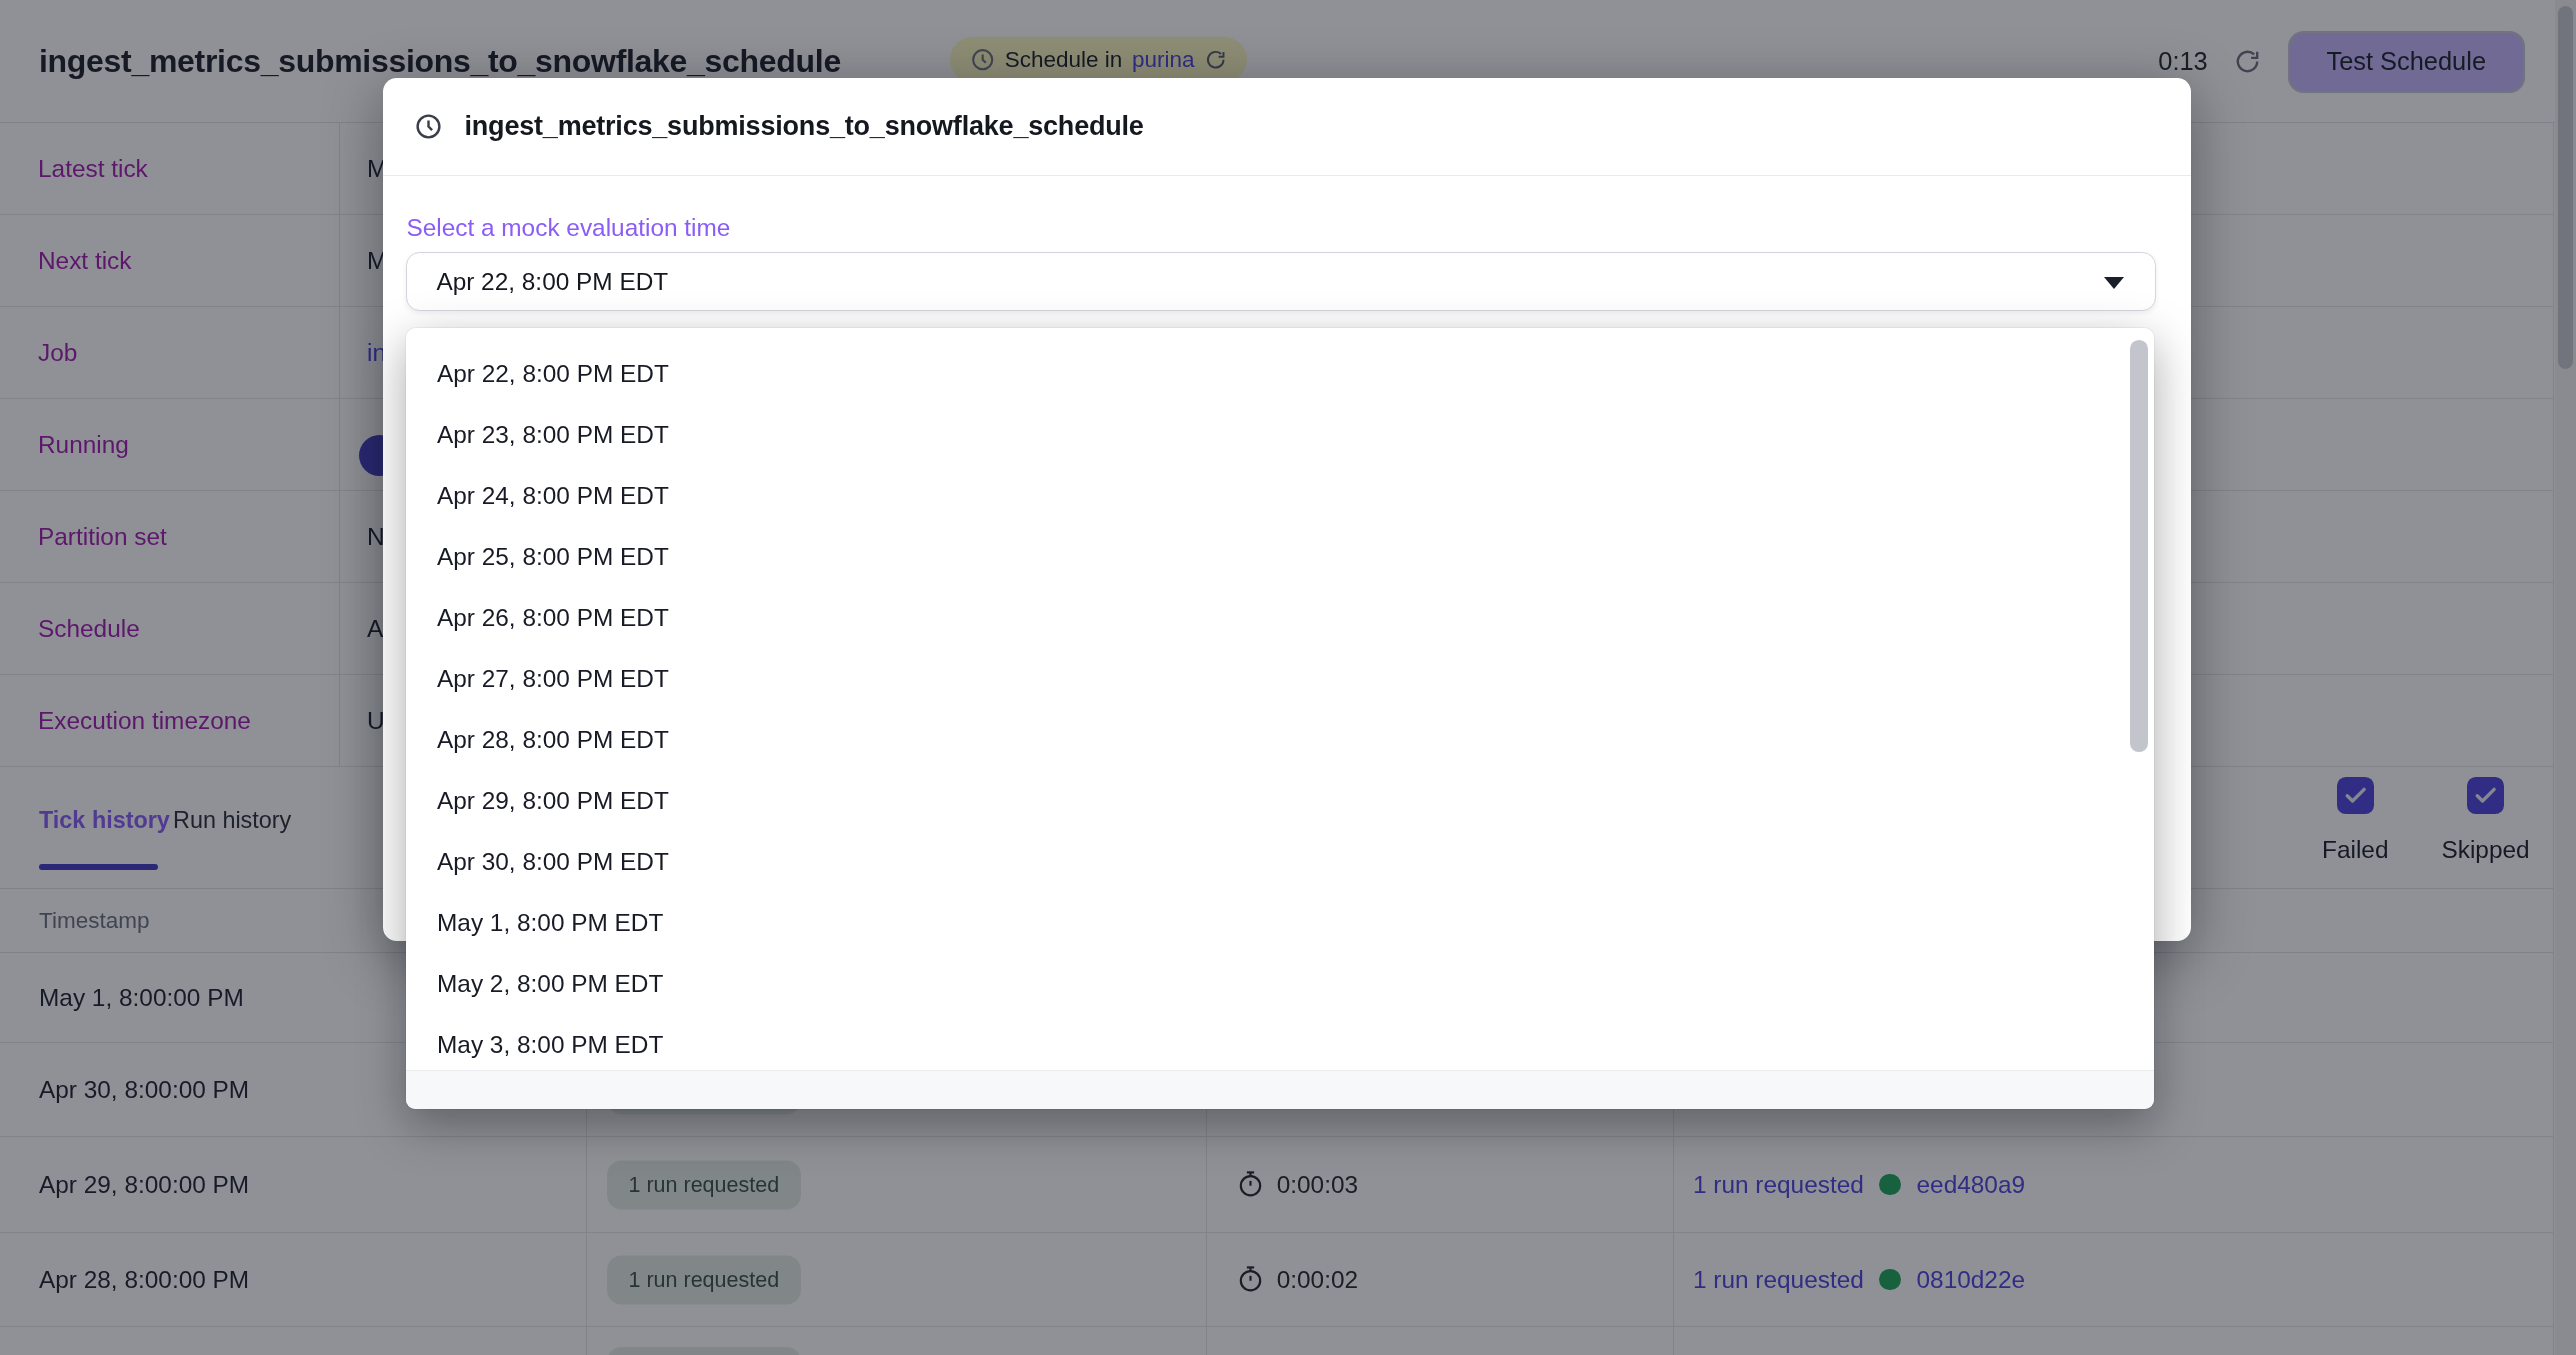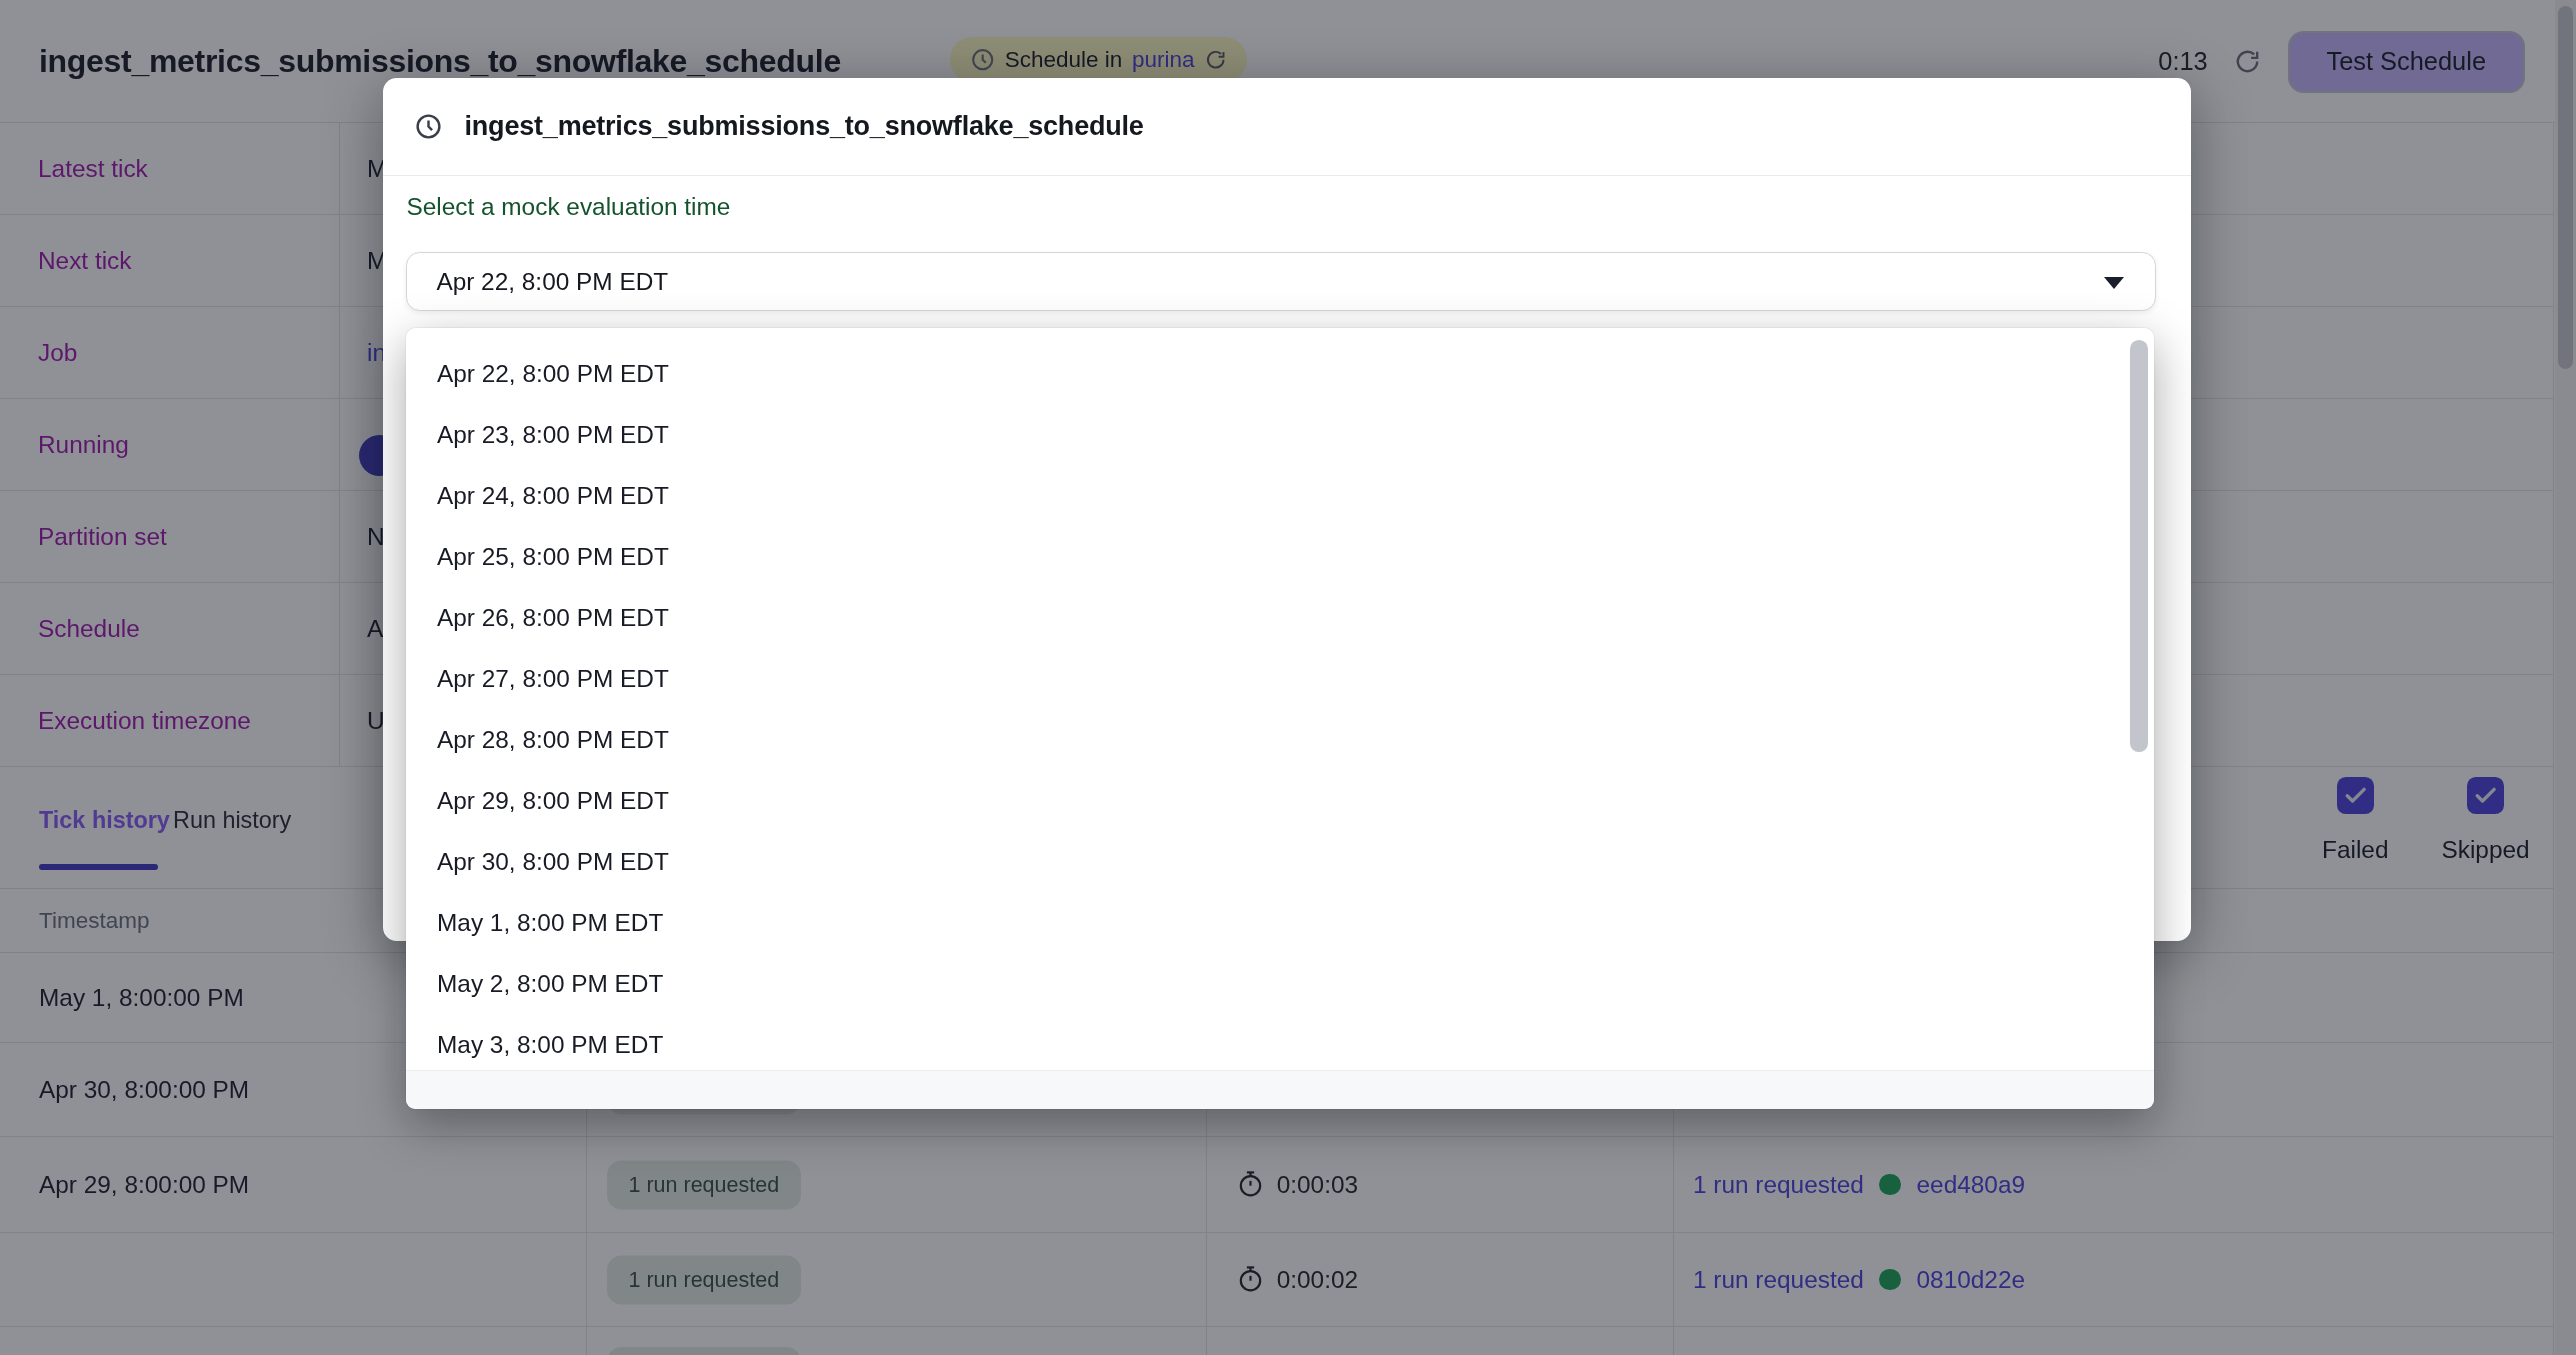--- a/index.html
+++ b/index.html
@@ -53,21 +53,21 @@
 
   
   .page-scroll-track { position:absolute; left:2555px; top:0; width:21.5px; height:1355px; background:#F3F4F6; }
   .page-scroll-thumb { position:absolute; left:2558px; top:5.9px; width:14.6px; height:363px; border-radius:7.8px; background:#C6C9CF; }
 
   
   .overlay { position:absolute; left:0; top:0; width:2576px; height:1355px; background:rgba(18,22,31,0.47); z-index:50; }
   .modal { position:absolute; left:383px; top:78px; width:1808px; height:863px; background:#fff; border-radius:13.7px; box-shadow:0 13.7px 59px rgba(5,8,16,0.38); z-index:60; }
   .modal-header { position:relative; height:98px; border-bottom:1px solid #E9EAEE; display:flex; align-items:center; gap:21.5px; padding:0 31px; }
   .modal-title { font-size:27px; font-weight:700; color:#16181F; letter-spacing:-0.2px; }
-  .select-label { position:absolute; left:23.4px; top:115px; font-size:24.4px; color:#14532d; }
+  .select-label { position:absolute; left:23.4px; top:136px; font-size:24.4px; color:#8b5cf6; }
   .mock-select { position:absolute; left:23.4px; top:174px; width:1750px; height:59px; border:1.5px solid #D3D5DC; border-radius:13.7px; background:#fff; box-shadow:0 2px 4.9px rgba(31,36,44,0.08); display:flex; align-items:center; padding:0 29px; font-size:24.4px; color:#16181F; cursor:pointer; }
   .select-caret { position:absolute; right:31px; top:24.4px; width:0; height:0; border-left:10.7px solid transparent; border-right:10.7px solid transparent; border-top:12.7px solid #1B1F2B; }
 
   .dropdown { position:absolute; left:406px; top:328px; width:1748px; height:781px; background:#fff; border-radius:9.8px; box-shadow:0 15.6px 47px rgba(8,10,18,0.35), 0 0 0 1px rgba(0,0,0,0.04); overflow:hidden; z-index:70; }
   .dd-list { position:absolute; left:0; top:15.6px; width:100%; }
   .dd-item { height:61px; display:flex; align-items:center; padding-left:31px; font-size:24.4px; color:#181B25; cursor:pointer; }
   .dd-footer { position:absolute; left:0; bottom:0; width:100%; height:39px; background:#F7F8FA; border-top:1px solid #ECEDF0; }
   .dd-scroll-thumb { position:absolute; left:1724px; top:11.7px; width:17.6px; height:412px; border-radius:8.8px; background:#C2C5CC; }
 
   svg { display:block; }
@@ -199,20 +199,21 @@
         <span>0:00:03</span>
       </div>
       <div class="cell-result">
         <span class="run-link">1 run requested</span>
         <span class="run-dot"></span>
         <span class="run-id">eed480a9</span>
       </div>
     </div>
 
     <div class="tick-row" style="height:94px;">
+      <div class="cell-ts">Apr 28, 8:00:00 PM</div>
       <div class="cell-badge">1 run requested</div>
       <div class="cell-duration">
         <span>
           <svg width="29" height="29" viewBox="0 0 24 24" fill="none" stroke="#23262F" stroke-width="1.8">
             <circle cx="12" cy="13" r="8"></circle>
               <path d="M12 9v4"></path>
               <path d="M9 2h6"></path>
               <path d="M12 2v3"></path>
           </svg>
         </span>

